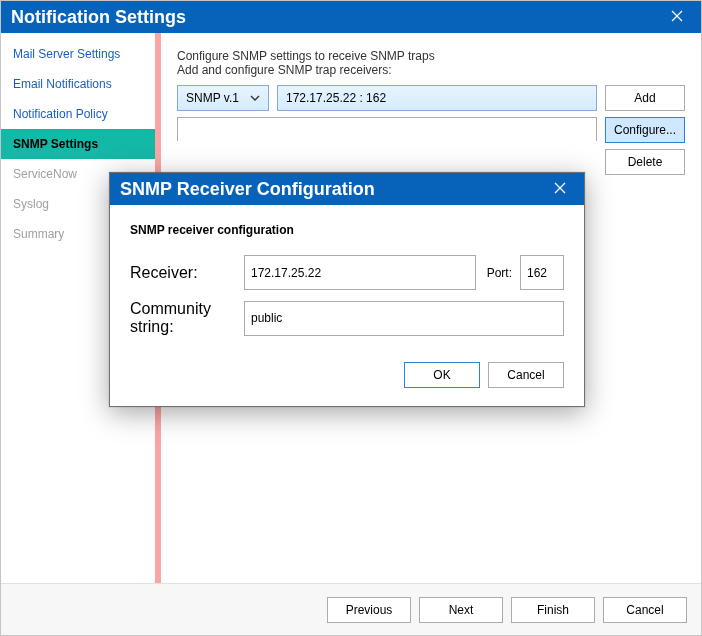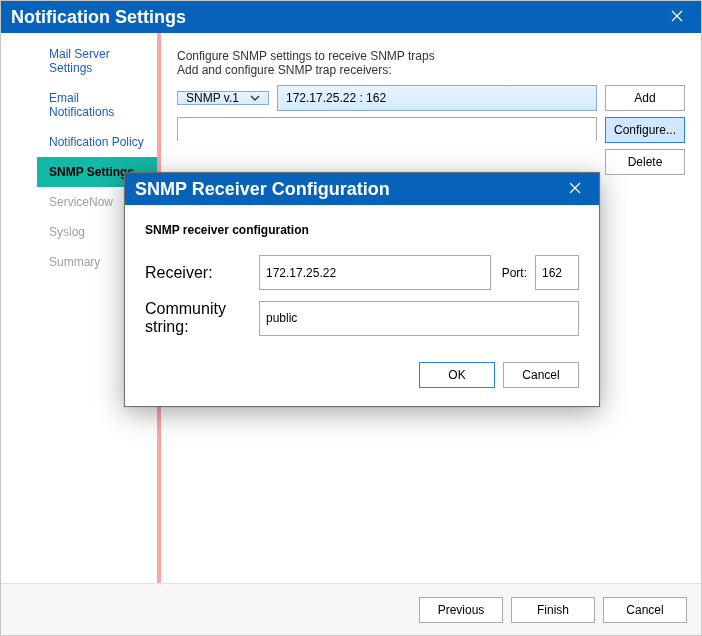--- a/index.html
+++ b/index.html
@@ -3,41 +3,41 @@
   <meta charset="utf-8">
   <style>
     * { box-sizing: border-box; margin: 0; padding: 0; font-family: "Segoe UI", Tahoma, sans-serif; }
     body { width: 702px; height: 636px; background: #fff; overflow: hidden; font-size: 12px; }
     .window { width: 702px; height: 636px; border: 1px solid #c5c5c5; position: relative; display: flex; flex-direction: column; background: #fff; }
     .titlebar { height: 32px; background: #0663b9; color: #fff; display: flex; align-items: center; padding: 0 10px; }
     .titlebar .title { font-weight: bold; font-size: 18px; flex: 1; }
     .titlebar .close { width: 28px; text-align: center; cursor: pointer; }
     .titlebar .close svg { stroke: #fff; stroke-width: 1.3; }
     .body { flex: 1; display: flex; overflow: hidden; }
-    .sidebar { width: 160px; border-right: 4px solid #fca5a5; padding-top: 6px; padding-left: 36px; }
+    .sidebar { width: 160px; border-right: 6px solid #fca5a5; padding-top: 6px; }
     .sidebar-item { padding: 8px 12px; color: #1a5fc0; cursor: pointer; font-size: 12px; }
     .sidebar-item.active { background: #14b8a6; font-weight: bold; color: #000; }
     .sidebar-item.disabled { color: #a0a0a0; cursor: default; }
     .main { flex: 1; padding: 16px 16px 0 16px; display: flex; flex-direction: column; }
     .desc { font-size: 12px; color: #333; }
     .subhdr { font-size: 12px; color: #333; margin-bottom: 8px; }
     .row { display: flex; gap: 8px; align-items: center; }
     .receiver-row { margin-bottom: 6px; }
-    .select-like { display: flex; align-items: center; gap: 6px; height: 14px; border: 1px solid #8aa8d8; padding: 0 8px; background: linear-gradient(#e8f3ff,#d5ecff); width: 92px; justify-content: space-between; cursor: pointer; }
+    .select-like { display: flex; align-items: center; gap: 6px; height: 26px; border: 1px solid #8aa8d8; padding: 0 8px; background: linear-gradient(#e8f3ff,#d5ecff); width: 92px; justify-content: space-between; cursor: pointer; }
     .select-like svg { width: 10px; height: 6px; }
     .receiver-box { flex: 1; height: 26px; border: 1px solid #8aa8d8; background: linear-gradient(#e8f3ff,#d5ecff); display: flex; align-items: center; padding: 0 8px; }
     .right-col { width: 80px; display: flex; flex-direction: column; gap: 6px; }
     .btn { height: 26px; border: 1px solid #ababab; background: #fff; cursor: pointer; font-size: 12px; display: flex; align-items: center; justify-content: center; padding: 0 8px; }
     .btn.highlight { border: 1px solid #2a84da; background: #cfe8ff; }
     .btn.smallw { width: 80px; }
     .list-area { display: flex; gap: 8px; align-items: flex-start; }
     .list-box { flex: 1; }
     .main-open-border { height: 24px; border-left: 1px solid #ababab; border-right: 1px solid #ababab; border-top: 1px solid #ababab; }
     .footer { height: 52px; border-top: 1px solid #e1e1e1; display: flex; align-items: center; justify-content: flex-end; gap: 8px; padding: 0 14px; background: #f7f7f7; }
-    .modal { position: absolute; left: 123px; top: 171px; width: 476px; border: 1px solid #707070; background: #fff; box-shadow: 0 6px 26px rgba(0,0,0,.35), 0 0 0 1px rgba(0,0,0,.05); display: flex; flex-direction: column; }
+    .modal { position: absolute; left: 108px; top: 171px; width: 476px; border: 1px solid #707070; background: #fff; box-shadow: 0 6px 26px rgba(0,0,0,.35), 0 0 0 1px rgba(0,0,0,.05); display: flex; flex-direction: column; }
     .modal .titlebar { background: #0663b9; }
     .modal-body { padding: 18px 20px 16px 20px; }
     .modal-section-title { font-weight: bold; font-size: 12px; margin-bottom: 18px; }
     .form-row { display: flex; align-items: center; gap: 8px; margin-bottom: 10px; }
     .form-label { width: 106px; font-size: 16px; }
     input.txt { height: 35px; border: 1px solid #ababab; padding: 0 6px; font-size: 12px; }
     .modal-footer { display: flex; justify-content: flex-end; gap: 8px; padding: 0 20px 18px 20px; }
   </style>
 </head>
 <body>
@@ -84,20 +84,21 @@
           <button class="btn smallw">Add</button>
           <button class="btn smallw highlight">Configure...</button>
           <button class="btn smallw">Delete</button>
 
         </div>
       </div>
     </div>
   </div>
   <div class="footer">
     <button class="btn" style="width:84px">Previous</button>
+    <button class="btn" style="width:84px">Next</button>
     <button class="btn" style="width:84px">Finish</button>
     <button class="btn" style="width:84px">Cancel</button>
   </div>
 
   <div class="modal">
     <div class="titlebar">
       <div class="title">SNMP Receiver Configuration</div>
       <div class="close">
         <svg width="12" height="12" viewBox="0 0 12 12">
             <line x1="1" y1="1" x2="11" y2="11"></line>

